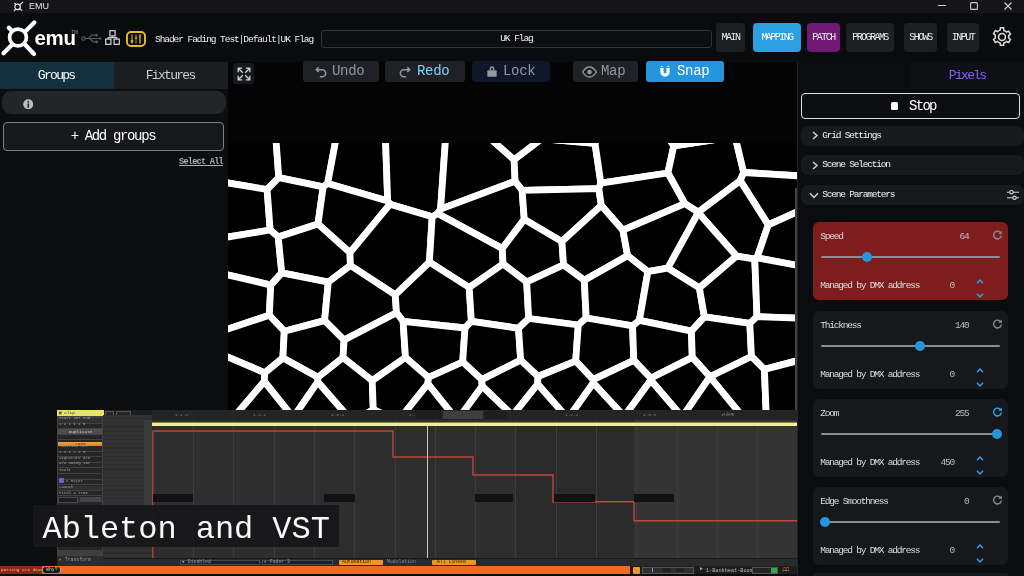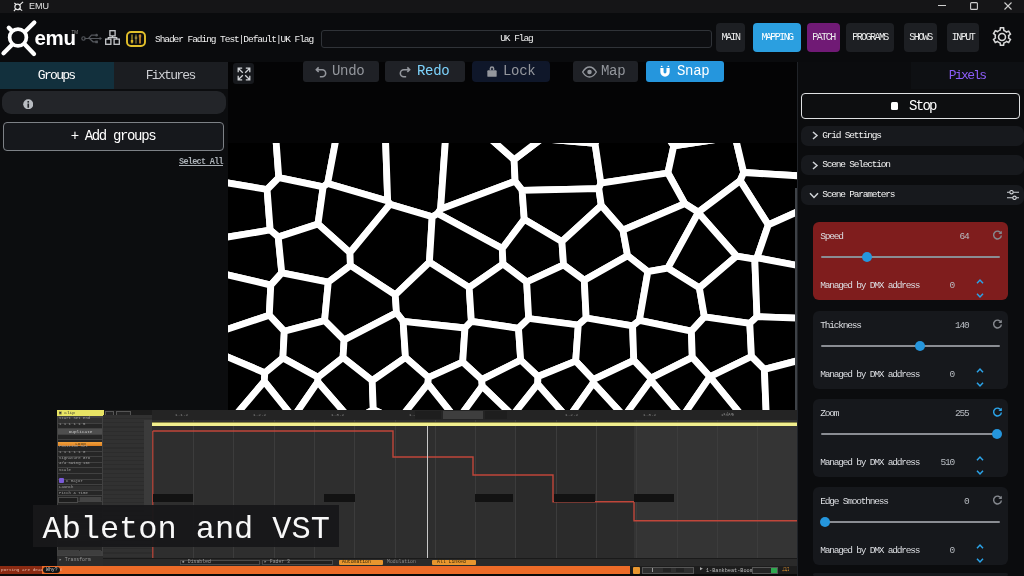--- a/index.html
+++ b/index.html
@@ -294,21 +294,21 @@
 <div class="abs" style="left:813px;top:399px;width:195px;height:78px;background:#16181c;border-radius:6px">
  <div class="abs" style="left:7.3px;top:9px;font-size:9.5px;line-height:12px;color:#dcdee2;letter-spacing:-1.2px">Zoom</div>
  <div class="abs" style="left:100px;top:9px;width:55.5px;text-align:right;font-size:9.5px;line-height:12px;color:#b8bcc2;letter-spacing:-1.2px">255</div>
  <svg class="abs" style="left:179px;top:8px" width="11" height="11" viewBox="0 0 15 15">
       <path d="M12.3 4.5 A5.3 5.3 0 1 0 12.8 7.5" fill="none" stroke="#2ba3e8" stroke-width="2"></path>
       <path d="M13.4 1 L13.4 5.6 L8.8 5.6 Z" fill="#2ba3e8"></path>
     </svg>
  <div class="abs" style="left:7.8px;top:33.8px;width:179.5px;height:2.5px;background:#8a8d93;border-radius:1px"></div>
  <div class="abs" style="left:179px;top:30px;width:10px;height:10px;border-radius:50%;background:#2596dd"></div>
  <div class="abs" style="left:7.3px;top:57.5px;font-size:9.5px;line-height:12px;color:#dcdee2;letter-spacing:-1.2px">Managed by DMX address</div>
- <div class="abs" style="left:85px;top:57.5px;width:56px;text-align:right;font-size:9.5px;line-height:12px;color:#b8bcc2;letter-spacing:-1.2px">510</div>
+ <div class="abs" style="left:85px;top:57.5px;width:56px;text-align:right;font-size:9.5px;line-height:12px;color:#b8bcc2;letter-spacing:-1.2px">450</div>
  <svg class="abs" style="left:163px;top:56px" width="8" height="21" viewBox="0 0 8 21">
       <path d="M1 5.2 L4 2 L7 5.2" fill="none" stroke="#2ba3e8" stroke-width="1.5"></path>
       <path d="M1 15.8 L4 19 L7 15.8" fill="none" stroke="#2ba3e8" stroke-width="1.5"></path>
     </svg>
 </div>
 <div class="abs" style="left:813px;top:487px;width:195px;height:78px;background:#16181c;border-radius:6px">
  <div class="abs" style="left:7.3px;top:9px;font-size:9.5px;line-height:12px;color:#dcdee2;letter-spacing:-1.2px">Edge Smoothness</div>
  <div class="abs" style="left:100px;top:9px;width:55.5px;text-align:right;font-size:9.5px;line-height:12px;color:#b8bcc2;letter-spacing:-1.2px">0</div>
  <svg class="abs" style="left:179px;top:8px" width="11" height="11" viewBox="0 0 15 15">
       <path d="M12.3 4.5 A5.3 5.3 0 1 0 12.8 7.5" fill="none" stroke="#85888e" stroke-width="2"></path>

